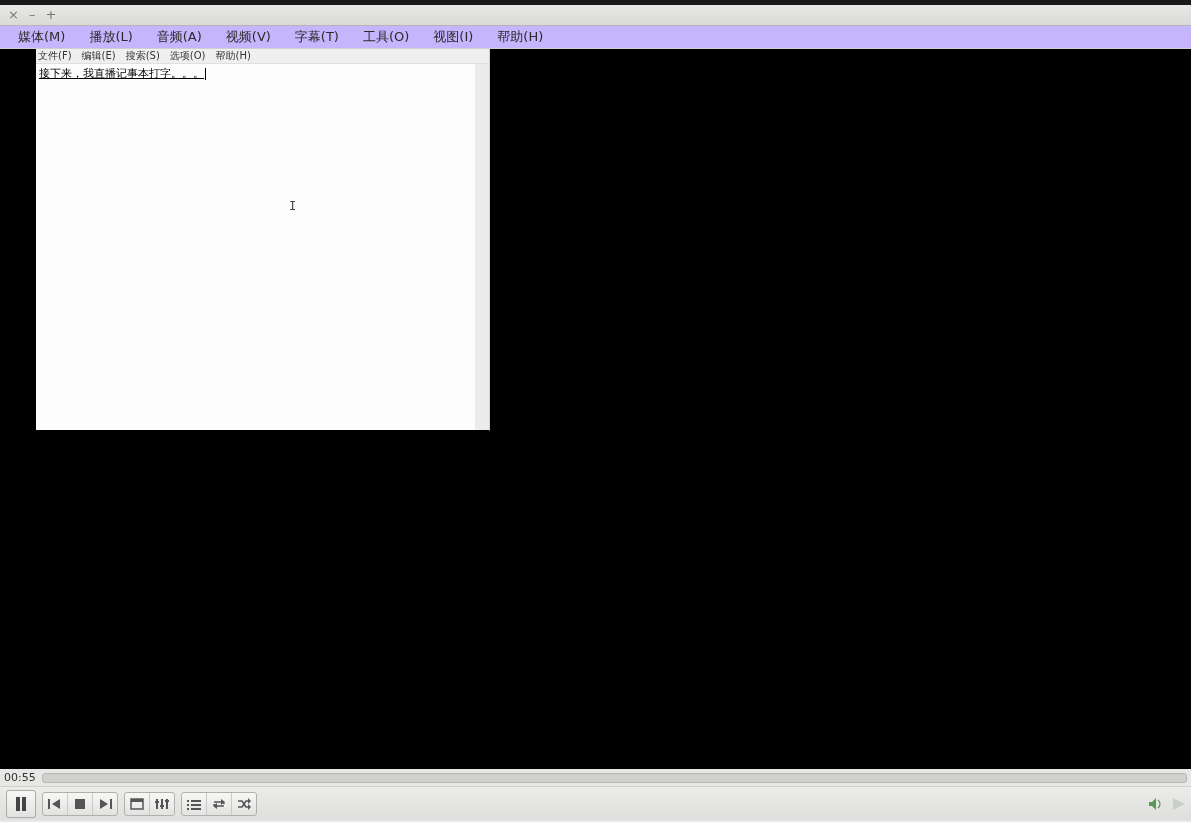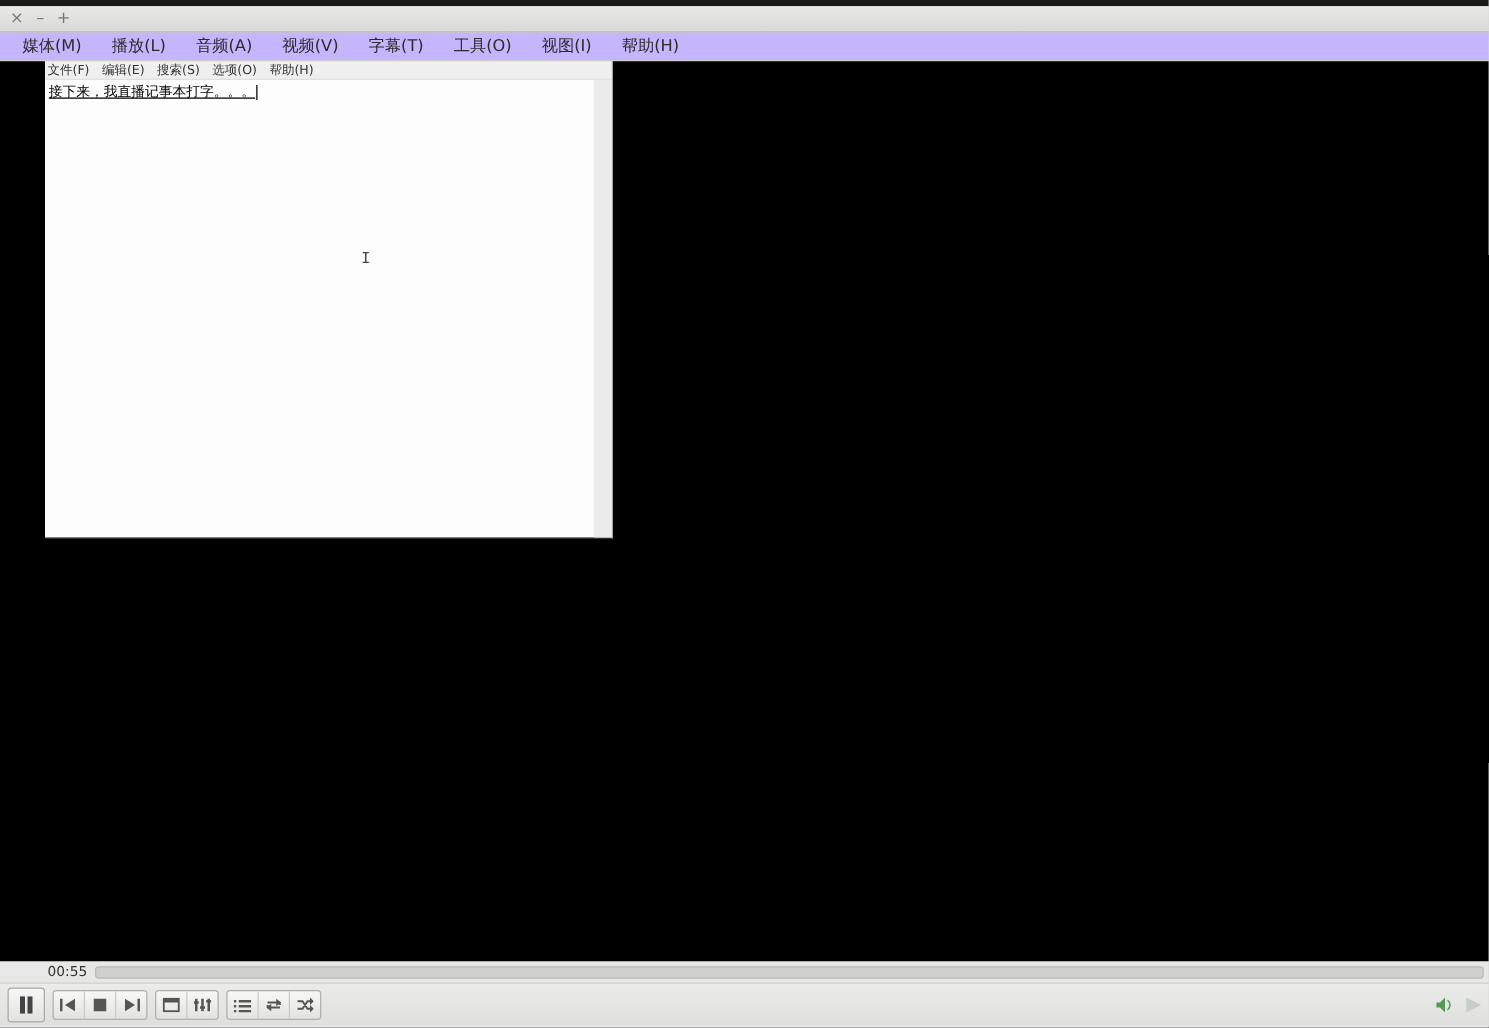--- a/index.html
+++ b/index.html
@@ -134,21 +134,20 @@
 
   
   .progress-row {
     height: 17px;
     background: #e7e7e5;
     display: flex;
     align-items: center;
     font-size: 11px;
     padding: 0 4px;
     gap: 6px;
-    margin-left: 34px;
   }
   .progress-row .time {
     color: #333;
   }
   .progress-row .track {
     flex: 1;
     height: 8px;
     background: #d0d0ce;
     border: 1px solid #b8b8b6;
     border-radius: 3px;

